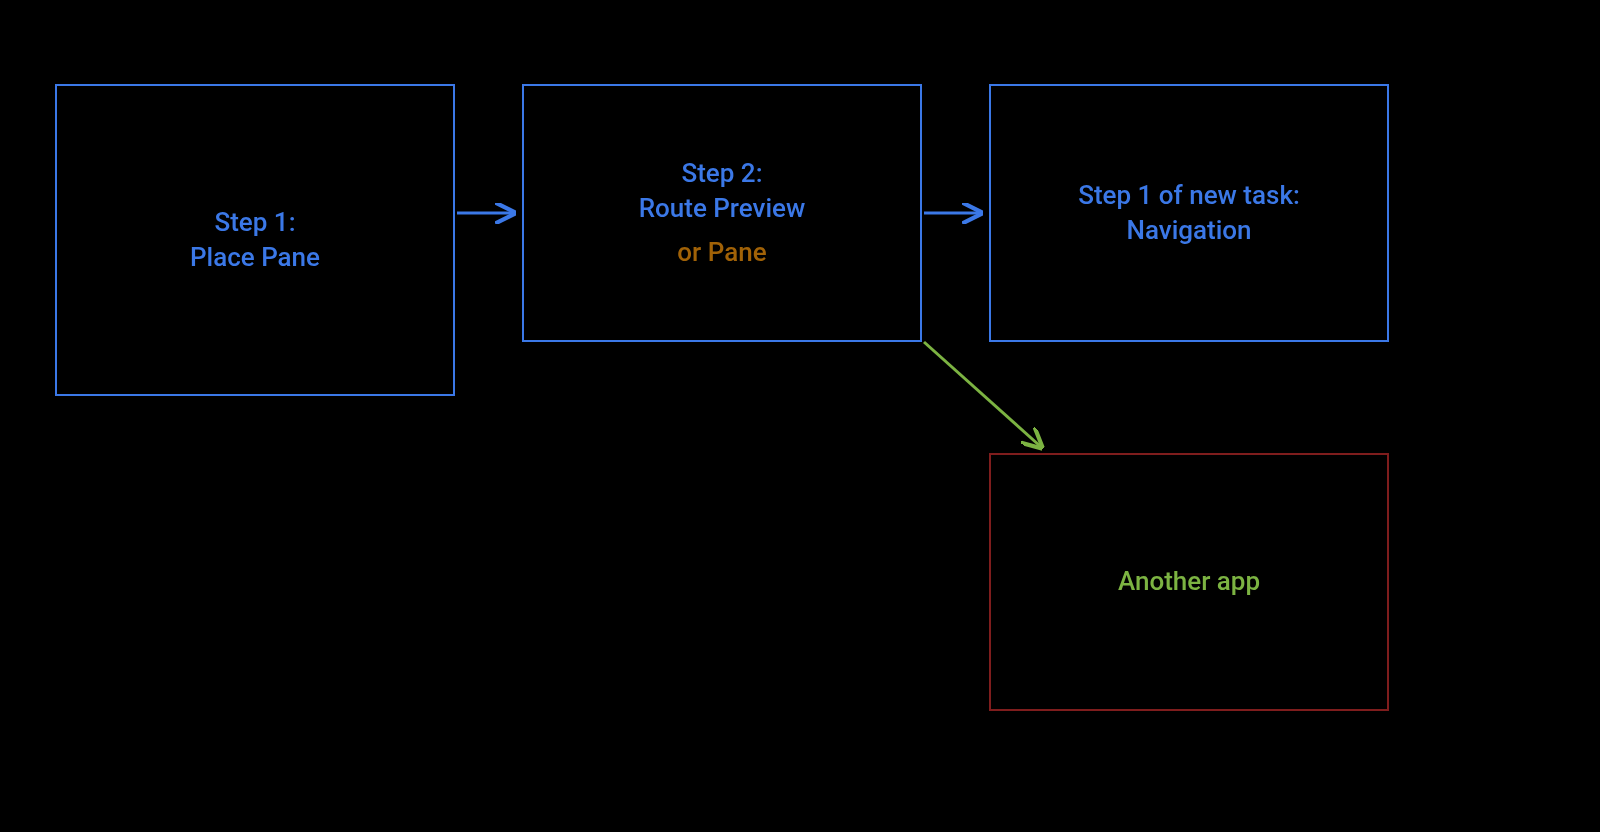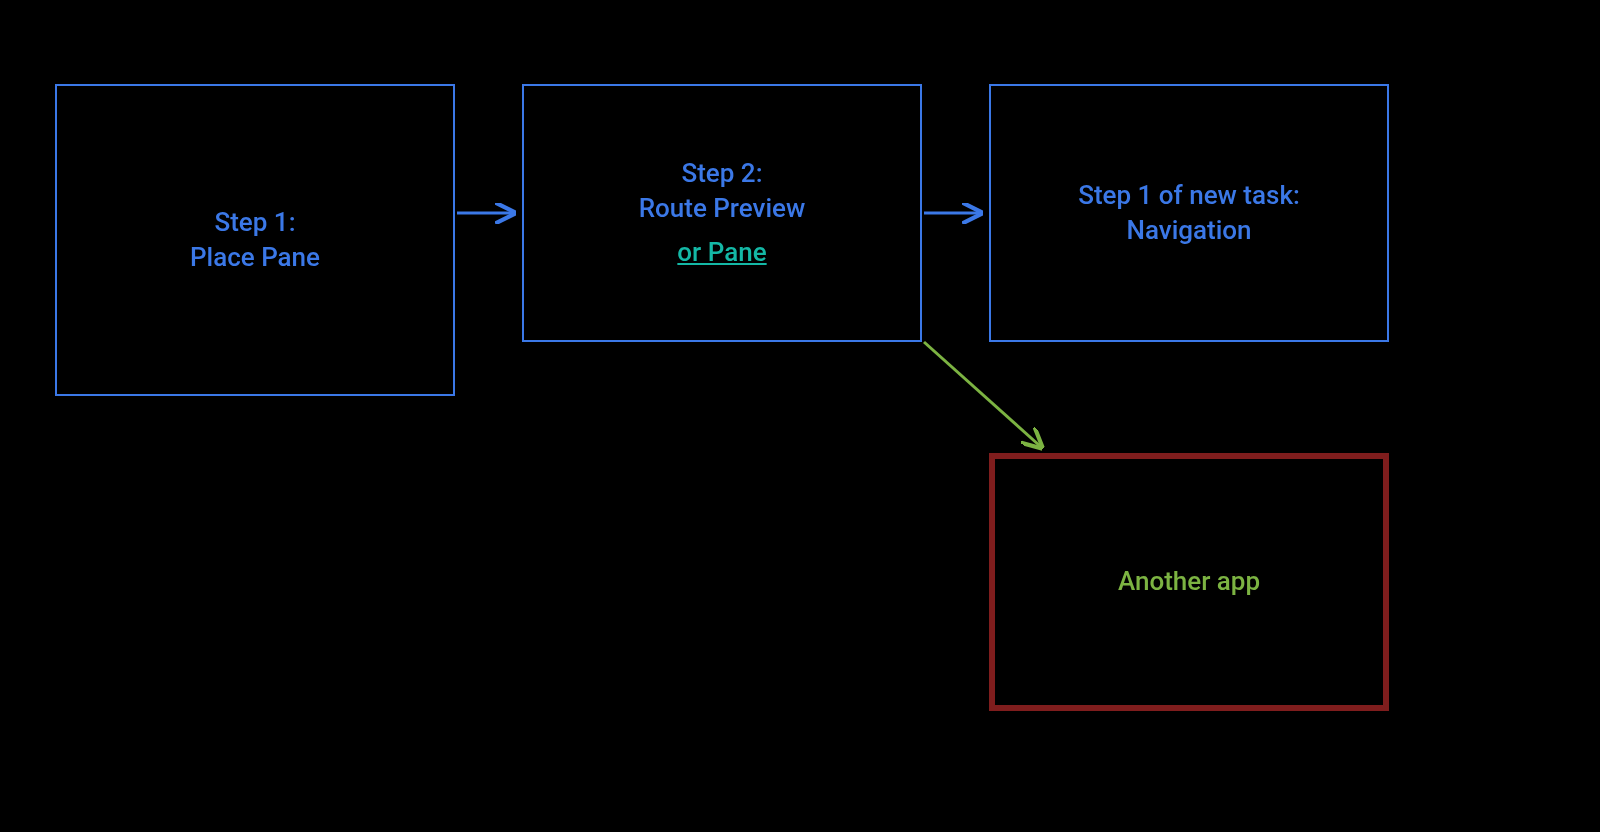--- a/index.html
+++ b/index.html
@@ -26,27 +26,26 @@
     text-align: center;
     font-size: 26px;
     line-height: 1.35;
     font-weight: 500;
   }
   .box-blue {
     border: 2px solid #3b78e7;
     color: #3b78e7;
   }
   .box-green {
-    border: 6px solid #7f1d1d;
+    border: 2px solid #7f1d1d;
     color: #7cb342;
   }
   .sub-green {
-    color: #14b8a6;
+    color: #a16207;
     margin-top: 8px;
-    text-decoration: underline;
   }
   svg.overlay {
     position: absolute;
     left: 0;
     top: 0;
     width: 1600px;
     height: 832px;
     pointer-events: none;
   }
 </style>

